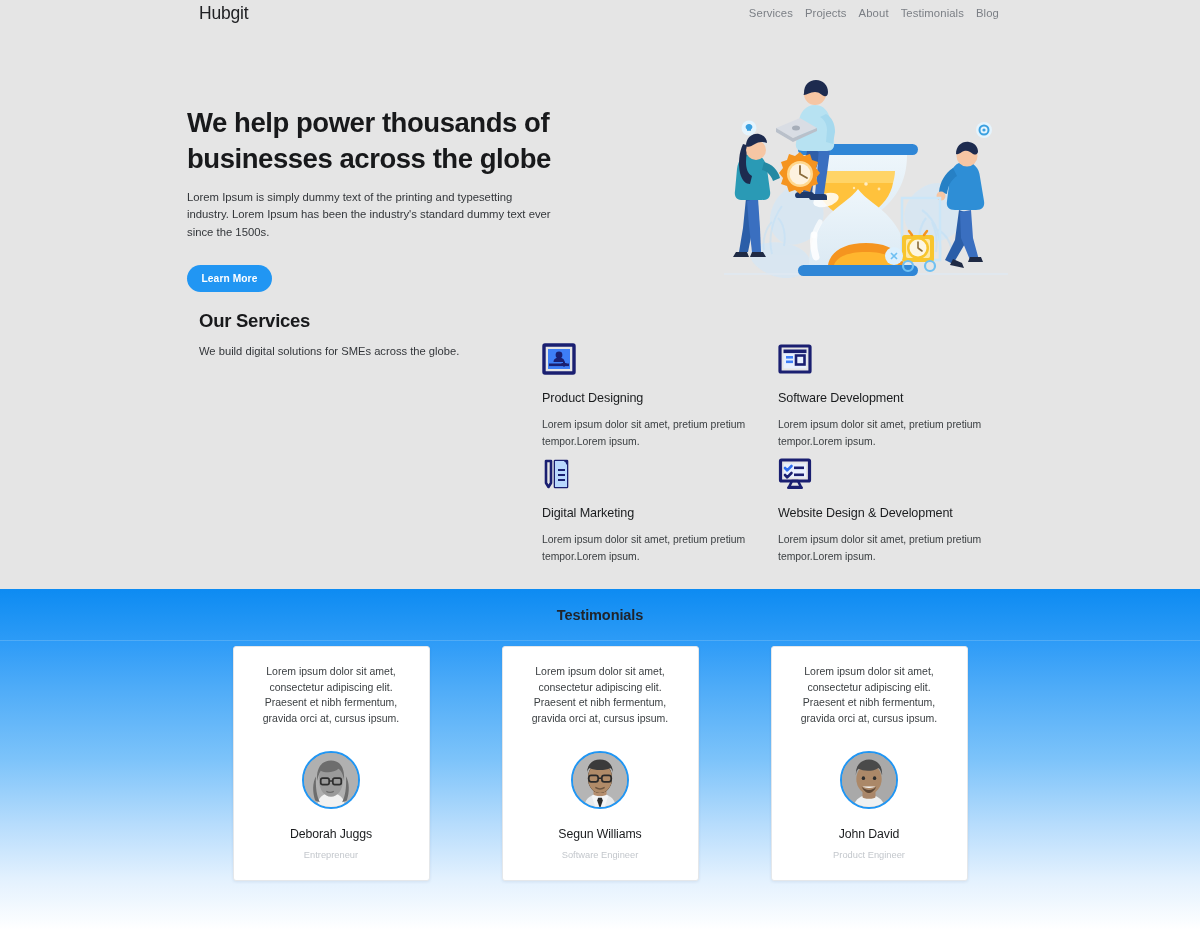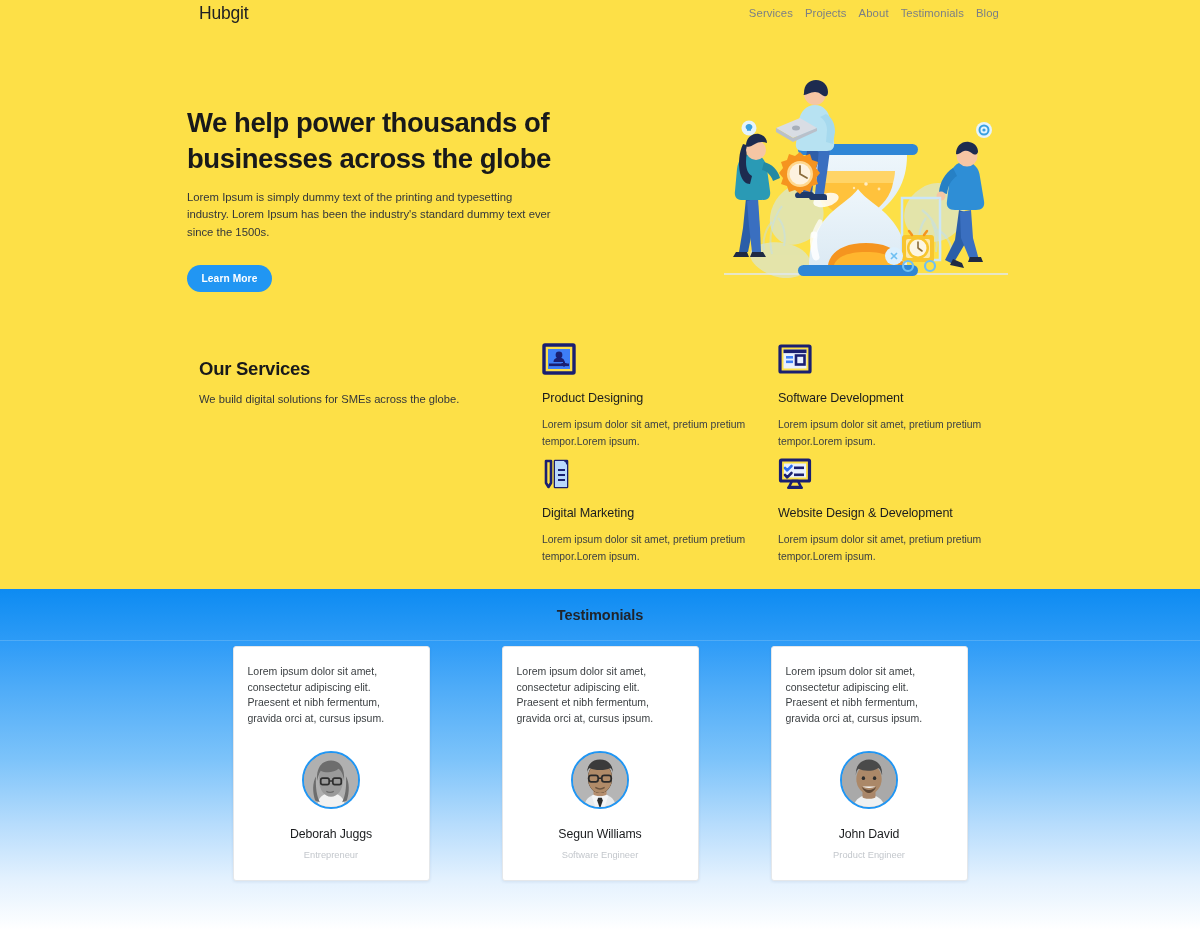--- a/index.html
+++ b/index.html
@@ -3,21 +3,21 @@
 <meta charset="utf-8">
 <style>
   * { box-sizing: border-box; margin: 0; padding: 0; }
   html, body {
     width: 1200px;
     height: 930px;
     background: #ffffff;
     font-family: "Liberation Sans", sans-serif;
     overflow: hidden;
   }
-  .page { position: relative; width: 1200px; height: 826px; background:#fde047; }
+  .page { position: relative; width: 1200px; height: 826px; background:#e5e5e5; }
 
   
   .header {
     position: absolute; top: 0; left: 0; width: 1200px; height: 30px;
     display: flex; align-items: center;
   }
   .brand {
     position: absolute; left: 199px; top: 3px;
     font-size: 17.5px; font-weight: 500; color: #202124; letter-spacing: -0.2px;
   }
@@ -44,21 +44,21 @@
   .btn-learn {
     margin-top: 23px; display: inline-flex; align-items: center; justify-content: center;
     width: 85px; height: 27px; border-radius: 14px;
     background: #2196f3; color: #fff; font-size: 10.2px; font-weight: 600;
     border: none; cursor: pointer; letter-spacing: 0.1px;
   }
   .hero-art { position: absolute; left: 716px; top: 20px; width: 300px; height: 255px; }
 
   
   .services { position: absolute; left: 0; top: 300px; width: 1200px; height: 285px; }
-  .svc-head { position: absolute; left: 199px; top: 10px; width: 330px; margin-top: 48px; }
+  .svc-head { position: absolute; left: 199px; top: 10px; width: 330px; }
   .svc-title { font-size: 18.5px; font-weight: 700; color: #18191b; letter-spacing: -0.25px; }
   .svc-sub { margin-top: 11px; font-size: 11.2px; color: #33363a; line-height: 1.5; }
 
   .svc-grid {
     position: absolute; left: 535px; top: 42px;
     display: grid; grid-template-columns: 236px 236px; grid-template-rows: 115px 115px; margin-left: 7px;
   }
   .svc-card { width: 210px; }
   .svc-icon { width: 34px; height: 34px; margin-bottom: 15px; }
   .svc-name { font-size: 12.6px; color: #1a1c1e; font-weight: 400; letter-spacing: -0.1px; }
@@ -87,21 +87,21 @@
     position: absolute; top: 57px; left: 0; width: 1200px;
     display: flex; justify-content: center; gap: 72px;
   }
   .t-card {
     width: 197px; height: 235px; background: #fff; border: 1px solid #e4e7ea;
     border-radius: 3px; box-shadow: 0 1px 3px rgba(20,60,110,0.09);
     display: flex; flex-direction: column; align-items: center;
     padding: 17px 14px 0 14px;
   }
   .t-quote {
-    font-size: 10.5px; line-height: 1.48; color: #3c4043; text-align: left;
+    font-size: 10.5px; line-height: 1.48; color: #3c4043; text-align: center;
   }
   .t-avatar {
     margin-top: 25px; width: 58px; height: 58px; border-radius: 50%;
     border: 2.3px solid #2196f3; overflow: hidden; position: relative;
     background: #b4b4b4;
   }
   .t-avatar svg { display: block; width: 100%; height: 100%; }
   .t-name {
     margin-top: 18px; font-size: 12.3px; color: #1a1c1e; letter-spacing: -0.1px;
   }

